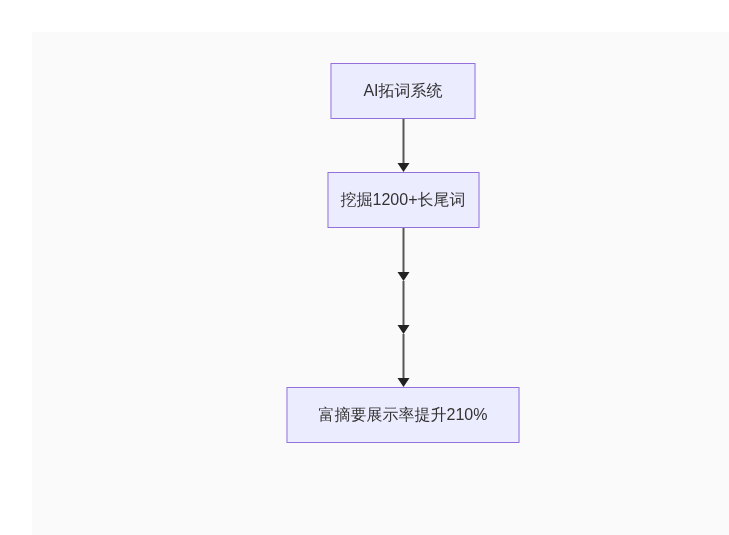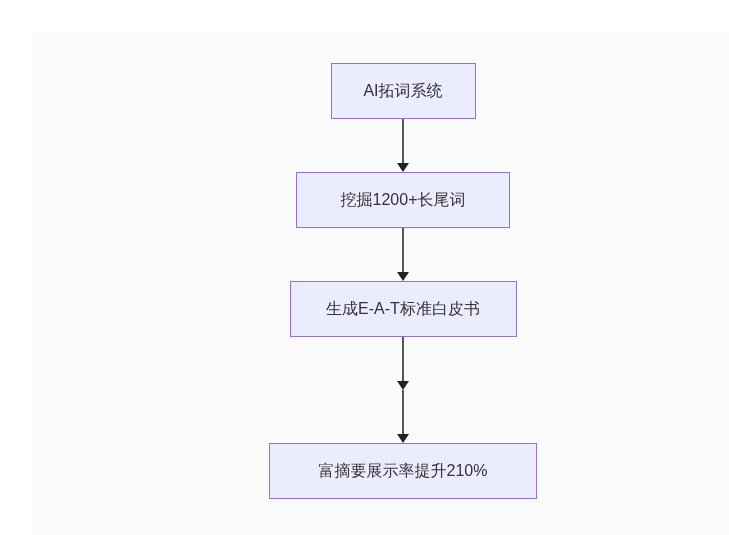--- a/index.html
+++ b/index.html
@@ -35,24 +35,24 @@
     align-items: center;
     justify-content: center;
     background: var(--node-fill);
     border: 1px solid var(--node-border);
     color: var(--text);
     font-size: 16px;
     line-height: 1;
     white-space: nowrap;
   }
   .n0 { width: 145px; }
-  .n1 { width: 214px; }
+  .n1 { width: 152px; }
   .n2 { width: 227px; }
   .n3 { width: 212px; }
-  .n4 { width: 268px; }
+  .n4 { width: 233px; }
   .arrow {
     position: relative;
     width: 16px;
     height: 53px;
     flex: none;
   }
   .arrow::before {
     content: "";
     position: absolute;
     left: 50%;
@@ -85,23 +85,20 @@
     </div>
 
     <div class="arrow"></div>
 
     <div class="node n1">
       <span>挖掘1200+长尾词</span>
     </div>
 
     <div class="arrow"></div>
 
-    <div class="node n2">
-      <span>生成E-A-T标准白皮书</span>
-    </div>
 
     <div class="arrow"></div>
 
 
     <div class="arrow"></div>
 
     <div class="node n4">
       <span>富摘要展示率提升210%</span>
     </div>
 

